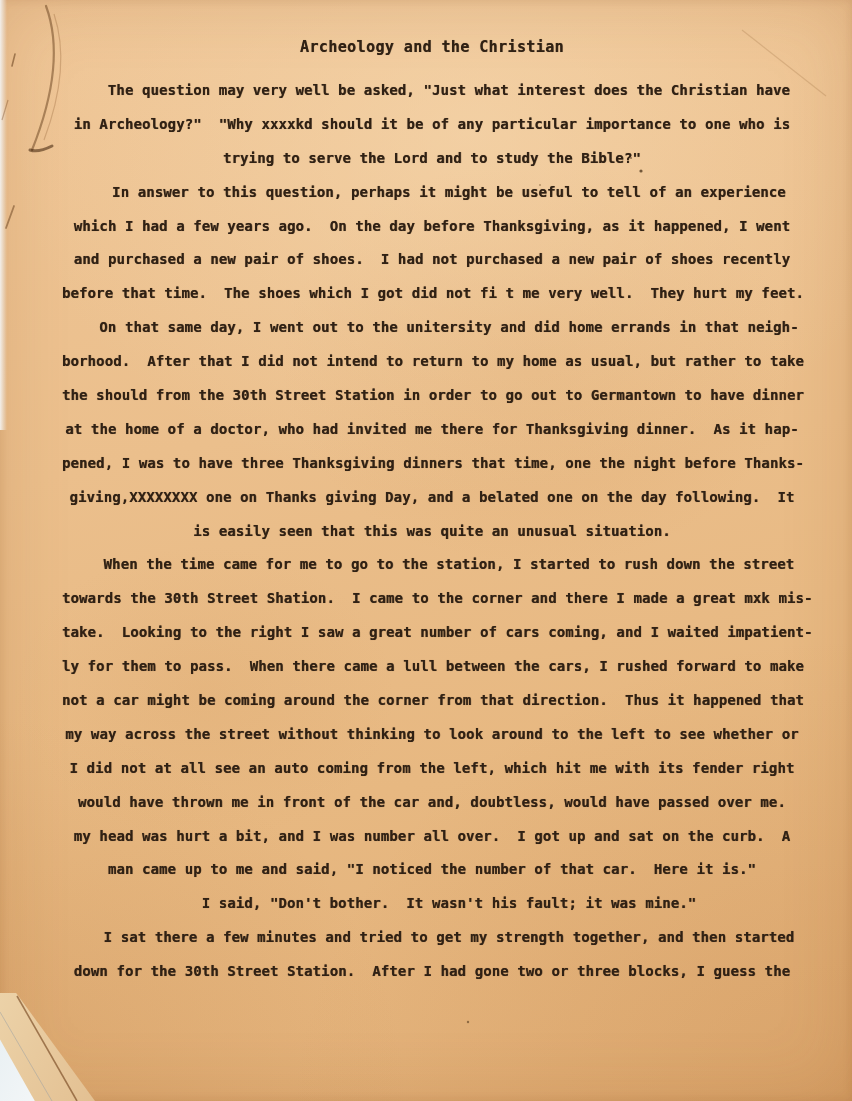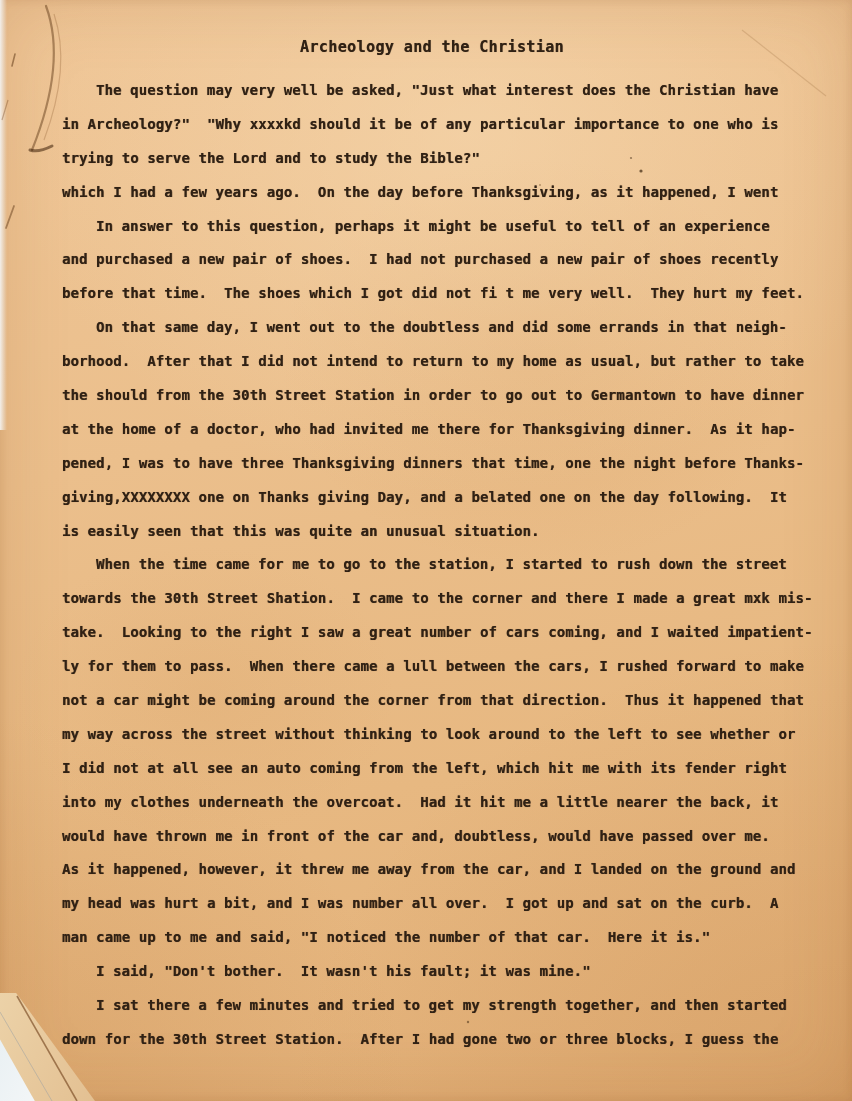--- a/index.html
+++ b/index.html
@@ -28,21 +28,21 @@
     text-shadow:0.4px 0 0 rgba(48,33,20,.55), 0 0 1px rgba(48,33,20,.25);
   }
   .doc-title{
     text-align:center;
     font-size:15px;letter-spacing:.4px;
     height:40px;line-height:26px;
     white-space:pre;
   }
   .line{
     height:33.9px;line-height:33.9px;
-    white-space:pre;letter-spacing:.1px;
+    white-space:pre;letter-spacing:.1px;text-align:center;
   }
   .line.indent{text-indent:34px;}
   
   .edge-sliver{
     position:absolute;left:0;top:0;width:7px;height:430px;
     background:linear-gradient(to right,#f5f6f6,rgba(245,246,246,0));
     opacity:.9;
   }
   
   .corner-bg{
@@ -87,41 +87,39 @@
     <circle cx="468" cy="1022" r="1.2" fill="#3c2610" opacity="0.5"></circle>
     <circle cx="540" cy="185" r="1" fill="#5a3a1a" opacity="0.4"></circle>
   </svg>
 
   <div class="text-area">
     <div class="doc-title">Archeology and the Christian</div>
     <div id="doc-body">
         <div class="line indent">The question may very well be asked, "Just what interest does the Christian have</div>
         <div class="line">in Archeology?"  "Why xxxxkd should it be of any particular importance to one who is</div>
         <div class="line">trying to serve the Lord and to study the Bible?"</div>
+        <div class="line indent">In answer to this question, perhaps it might be useful to tell of an experience</div>
         <div class="line">which I had a few years ago.  On the day before Thanksgiving, as it happened, I went</div>
-        <div class="line indent">In answer to this question, perhaps it might be useful to tell of an experience</div>
         <div class="line">and purchased a new pair of shoes.  I had not purchased a new pair of shoes recently</div>
         <div class="line">before that time.  The shoes which I got did not fi t me very well.  They hurt my feet.</div>
-        <div class="line indent">On that same day, I went out to the doubtless and did some errands in that neigh-</div>
+        <div class="line indent">On that same day, I went out to the unitersity and did home errands in that neigh-</div>
         <div class="line">borhood.  After that I did not intend to return to my home as usual, but rather to take</div>
         <div class="line">the should from the 30th Street Station in order to go out to Germantown to have dinner</div>
         <div class="line">at the home of a doctor, who had invited me there for Thanksgiving dinner.  As it hap-</div>
         <div class="line">pened, I was to have three Thanksgiving dinners that time, one the night before Thanks-</div>
         <div class="line">giving,XXXXXXXX one on Thanks giving Day, and a belated one on the day following.  It</div>
         <div class="line">is easily seen that this was quite an unusual situation.</div>
         <div class="line indent">When the time came for me to go to the station, I started to rush down the street</div>
         <div class="line">towards the 30th Street Shation.  I came to the corner and there I made a great mxk mis-</div>
         <div class="line">take.  Looking to the right I saw a great number of cars coming, and I waited impatient-</div>
         <div class="line">ly for them to pass.  When there came a lull between the cars, I rushed forward to make</div>
         <div class="line">not a car might be coming around the corner from that direction.  Thus it happened that</div>
         <div class="line">my way across the street without thinking to look around to the left to see whether or</div>
         <div class="line">I did not at all see an auto coming from the left, which hit me with its fender right</div>
-        <div class="line">into my clothes underneath the overcoat.  Had it hit me a little nearer the back, it</div>
         <div class="line">would have thrown me in front of the car and, doubtless, would have passed over me.</div>
-        <div class="line">As it happened, however, it threw me away from the car, and I landed on the ground and</div>
         <div class="line">my head was hurt a bit, and I was number all over.  I got up and sat on the curb.  A</div>
         <div class="line">man came up to me and said, "I noticed the number of that car.  Here it is."</div>
         <div class="line indent">I said, "Don't bother.  It wasn't his fault; it was mine."</div>
         <div class="line indent">I sat there a few minutes and tried to get my strength together, and then started</div>
         <div class="line">down for the 30th Street Station.  After I had gone two or three blocks, I guess the</div>
       </div>
   </div>
 </div>
 
 </body></html>

